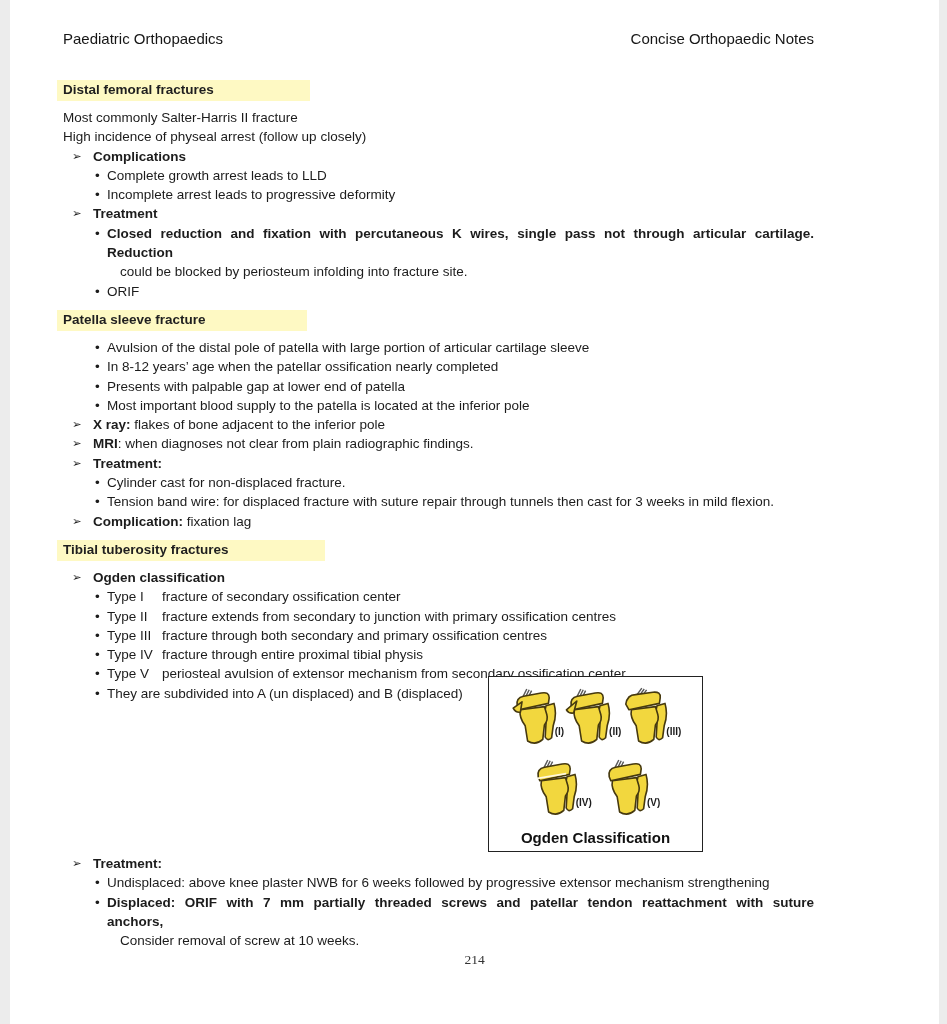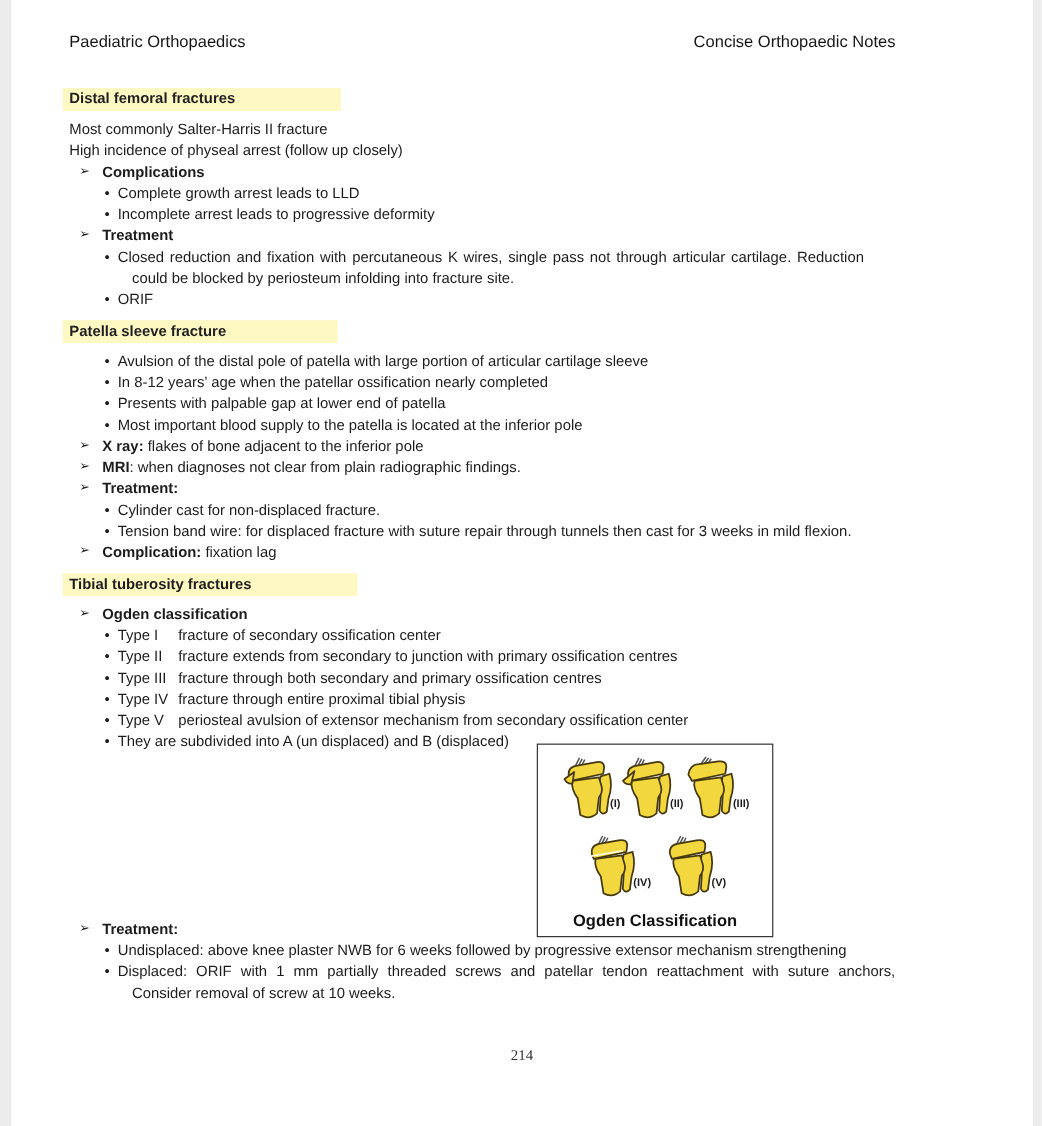--- a/index.html
+++ b/index.html
@@ -28,21 +28,21 @@
   .hl.w1 { min-width:253px; }
   .hl.w2 { min-width:250px; }
   .hl.w3 { min-width:268px; }
   .plain { }
   .li1 { padding-left:9px; display:flex; }
   .li1 .arrow { width:21px; flex:none; font-size:11.5px; }
   .li1 .lbl { font-weight:700; }
   .li2 { padding-left:32px; display:flex; }
   .li2 .dot { width:12px; flex:none; }
   .li2 .txt { flex:1; }
-  .just .l1 { text-align:justify; }
+  .just .l1 { text-align:justify;font-weight:bold; }
   .l2 { padding-left:13px; }
   .ws1 { word-spacing:1.5px; }
   .ws2 { word-spacing:4.5px; }
   .typerow { display:flex; }
   .type-label { width:55px; flex:none; }
   .spacer { height:151px; }
   .figure {
     position:absolute; left:478px; top:676px; width:215px; height:176px;
     border:1.5px solid #222; background:#fff; box-sizing:border-box;
     display:flex; flex-direction:column; justify-content:space-between;
@@ -208,21 +208,21 @@
           <span class="arrow">➢</span>
           <span class="lbl">Treatment:</span>
         </div>
         <div class="li2">
           <span class="dot">•</span>
           <span class="txt">Undisplaced: above knee plaster NWB for 6 weeks followed by progressive extensor mechanism strengthening</span>
         </div>
         <div class="li2 just">
           <span class="dot">•</span>
           <span class="txt">
-            <div class="l1 ws2">Displaced: ORIF with 1 mm partially threaded screws and patellar tendon reattachment with suture anchors,</div>
+            <div class="l1 ws2">Displaced: ORIF with 7 mm partially threaded screws and patellar tendon reattachment with suture anchors,</div>
             <div class="l2">Consider removal of screw at 10 weeks.</div>
           </span>
         </div>
       </div>
 
     </div>
   </div>
 
   <div class="figure">
     <div class="bone-row">

